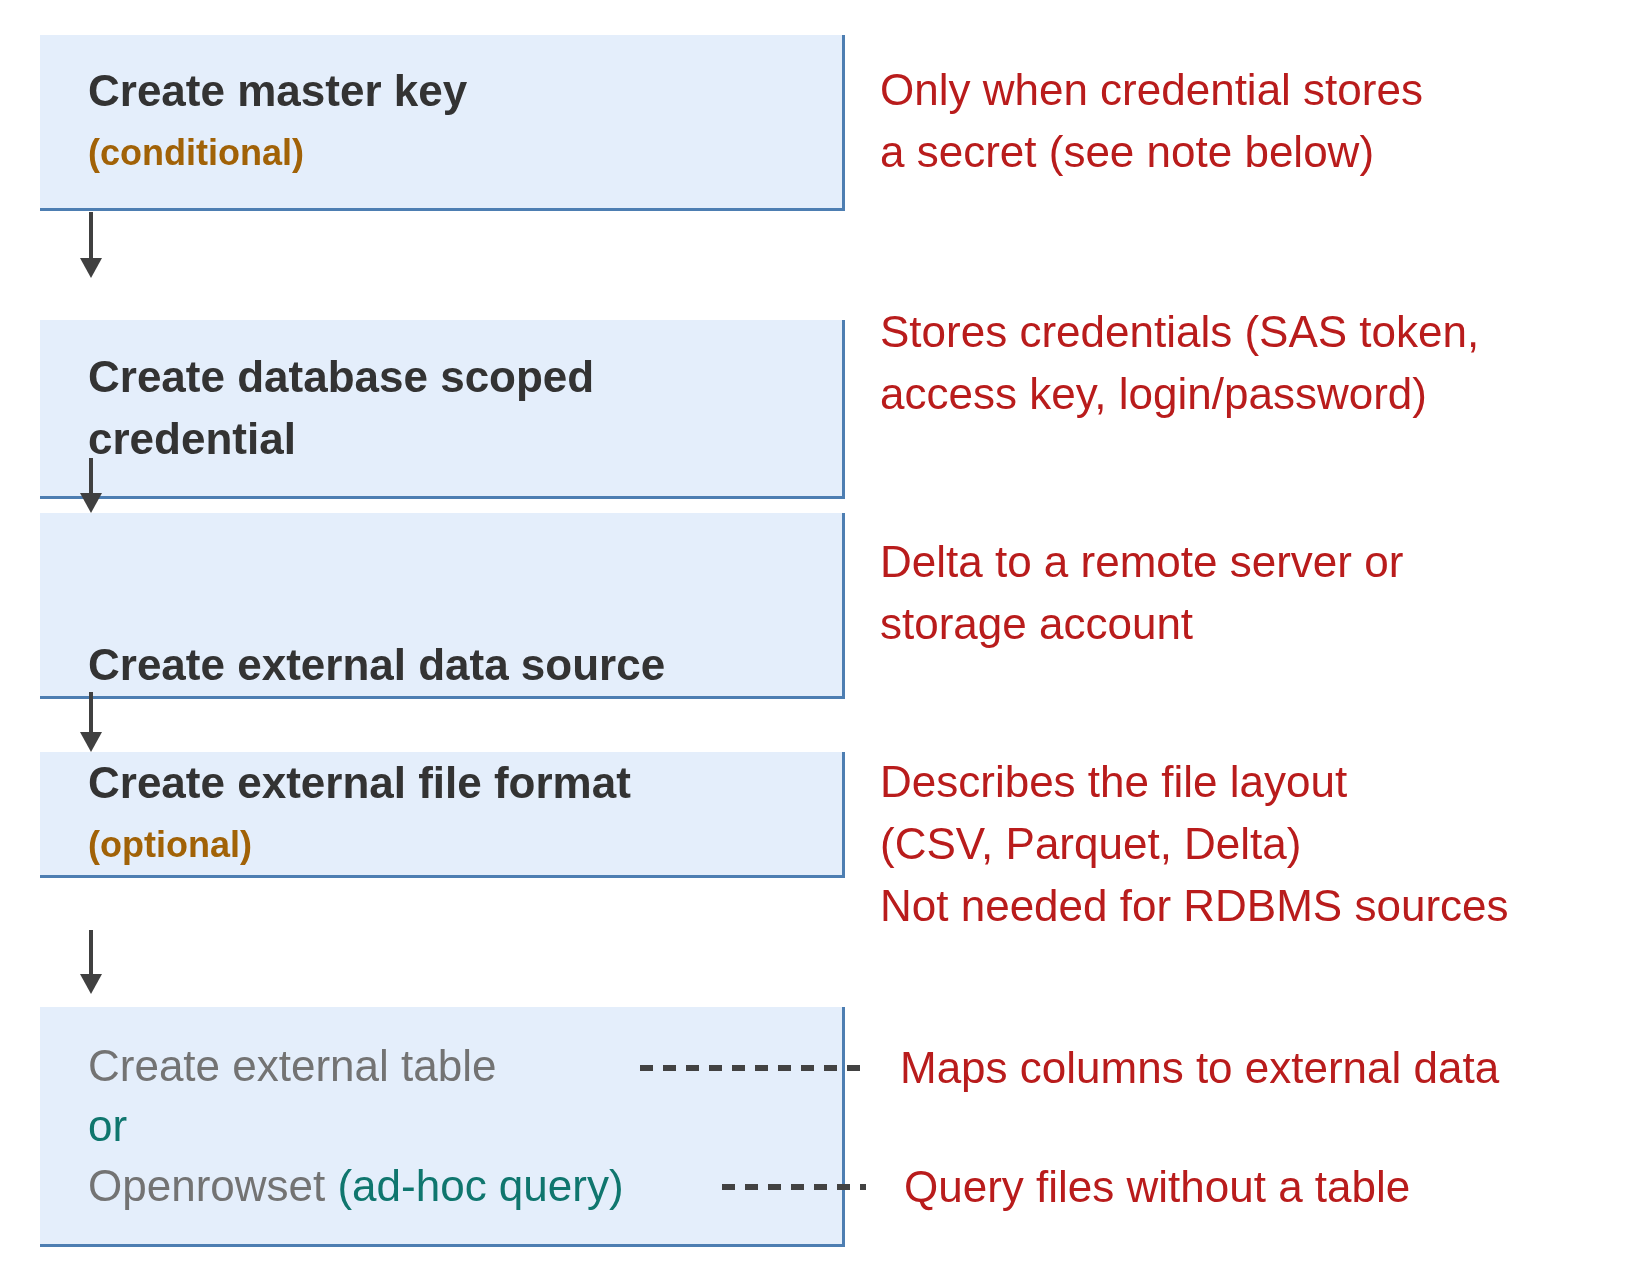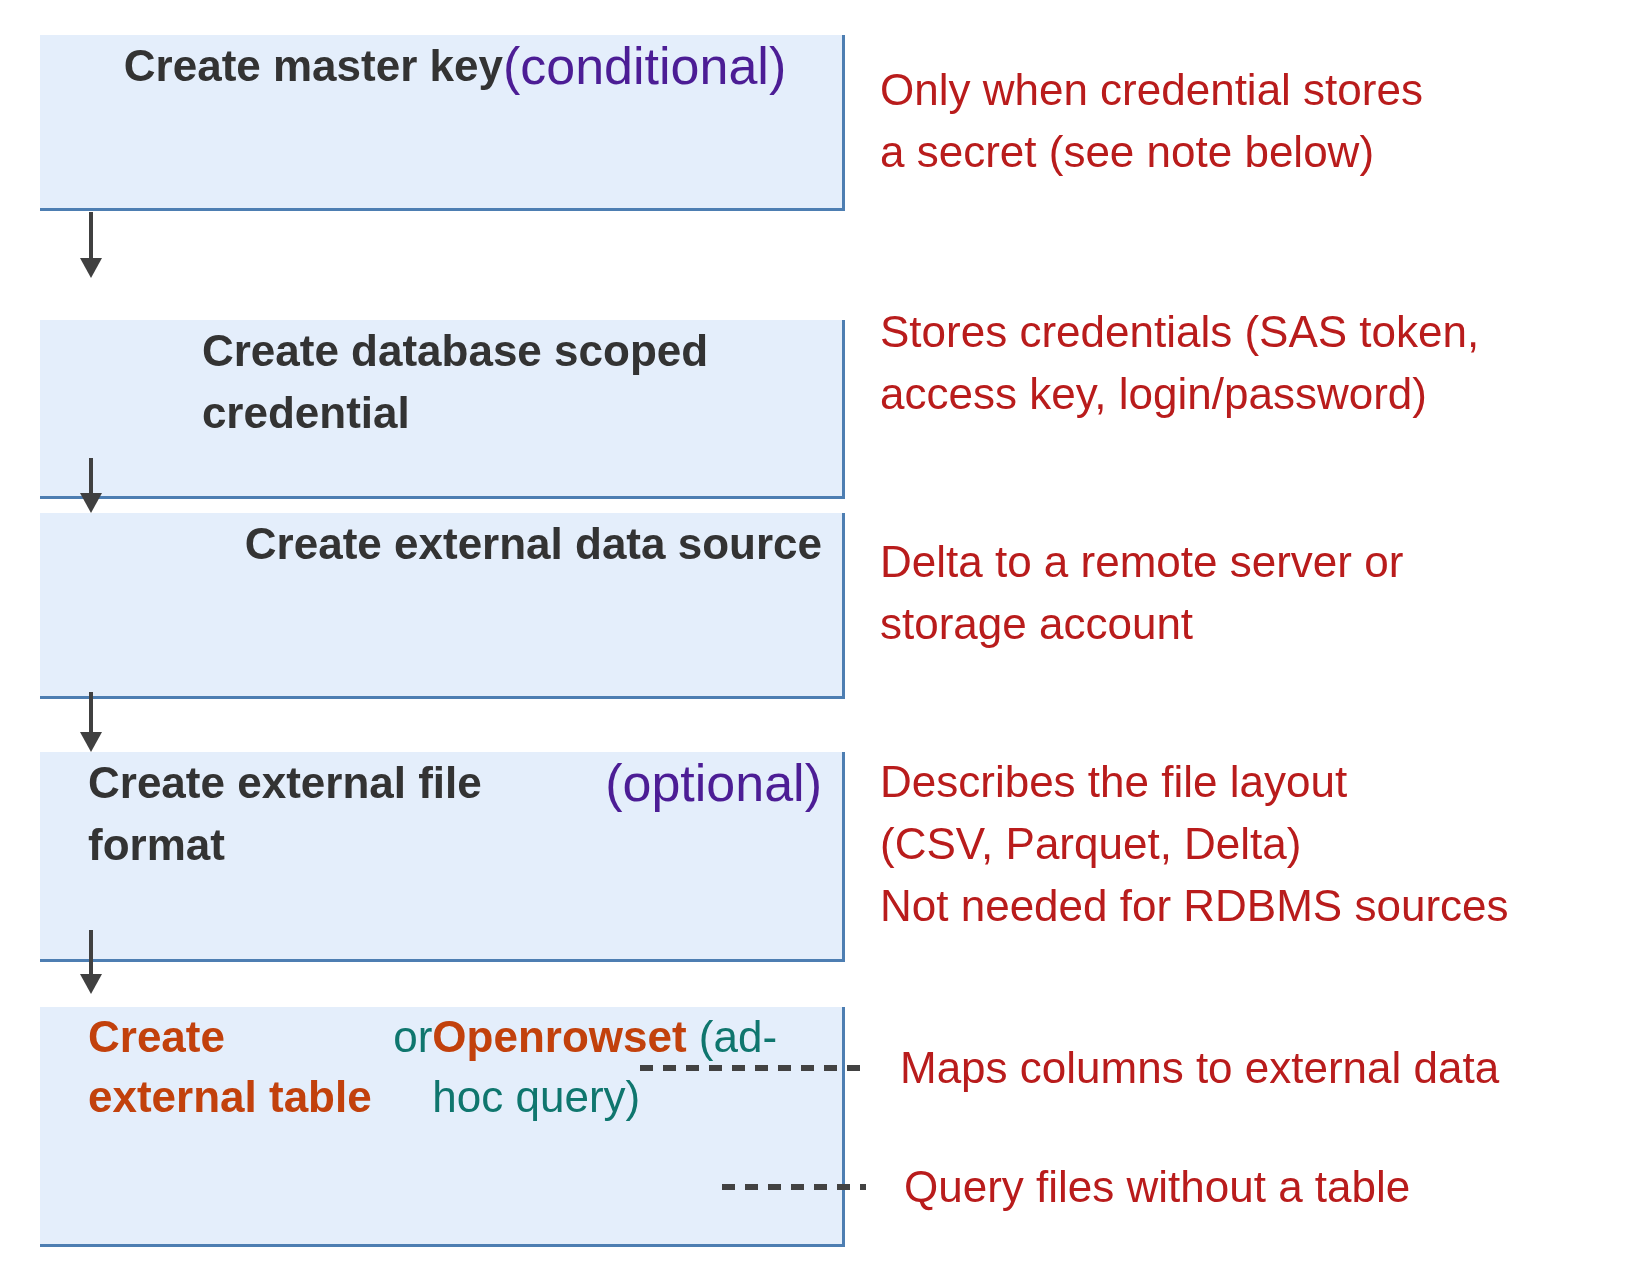--- a/index.html
+++ b/index.html
@@ -18,36 +18,37 @@
   }
   .step-box {
     position: absolute;
     left: 40px;
     width: 805px;
     box-sizing: border-box;
     background: #e4eefb;
     border-right: 3px solid #4d7eb2;
     border-bottom: 3px solid #4d7eb2;
     display: flex;
+    flex-direction: column;
     justify-content: center;
     padding-left: 48px;
     padding-right: 20px;
   }
   .box-title {
     font-size: 44px;
     line-height: 62px;
     font-weight: 700;
     color: #333333;
     white-space: pre-line;
   }
   .box-subtitle {
-    font-size: 52px;
+    font-size: 36px;
     line-height: 62px;
-    font-weight: 400;
-    color: #4c1d95;
+    font-weight: 700;
+    color: #a16207;
   }
   .note {
     position: absolute;
     left: 880px;
     font-size: 44px;
     line-height: 62px;
     font-weight: 400;
     color: #b91c1c;
     white-space: pre-line;
   }
@@ -76,21 +77,21 @@
   }
   .dashed-connector {
     position: absolute;
     height: 6px;
     background: repeating-linear-gradient(90deg, #424242 0 13px, transparent 13px 23px);
   }
   .final-line {
     font-size: 44px;
     line-height: 60px;
   }
-  .final-line .bold { font-weight: 700; color: #c2410c; }
+  .final-line .bold { font-weight: 400; color: #737373; }
   .final-line .regular { font-weight: 400; color: #0f766e; }
 </style>
 </head>
 <body>
 
 <div class="canvas">
 
   <div class="step-box" style="top:35px; height:176px;">
     <div class="box-title">Create master key</div>
     <div class="box-subtitle">(conditional)</div>
@@ -119,21 +120,21 @@
     <div class="box-title">Create external data source</div>
   </div>
   <div class="note" style="top:531px;">Delta to a remote server or
 storage account</div>
 
   <div class="flow-arrow" style="top:692px; height:60px;">
     <div class="shaft"></div>
     <div class="head"></div>
   </div>
 
-  <div class="step-box" style="top:752px; height:210px;">
+  <div class="step-box" style="top:752px; height:126px;">
     <div class="box-title">Create external file format</div>
     <div class="box-subtitle">(optional)</div>
   </div>
   <div class="note" style="top:751px;">Describes the file layout
 (CSV, Parquet, Delta)
 Not needed for RDBMS sources</div>
 
   <div class="flow-arrow" style="top:930px; height:64px;">
     <div class="shaft"></div>
     <div class="head"></div>

